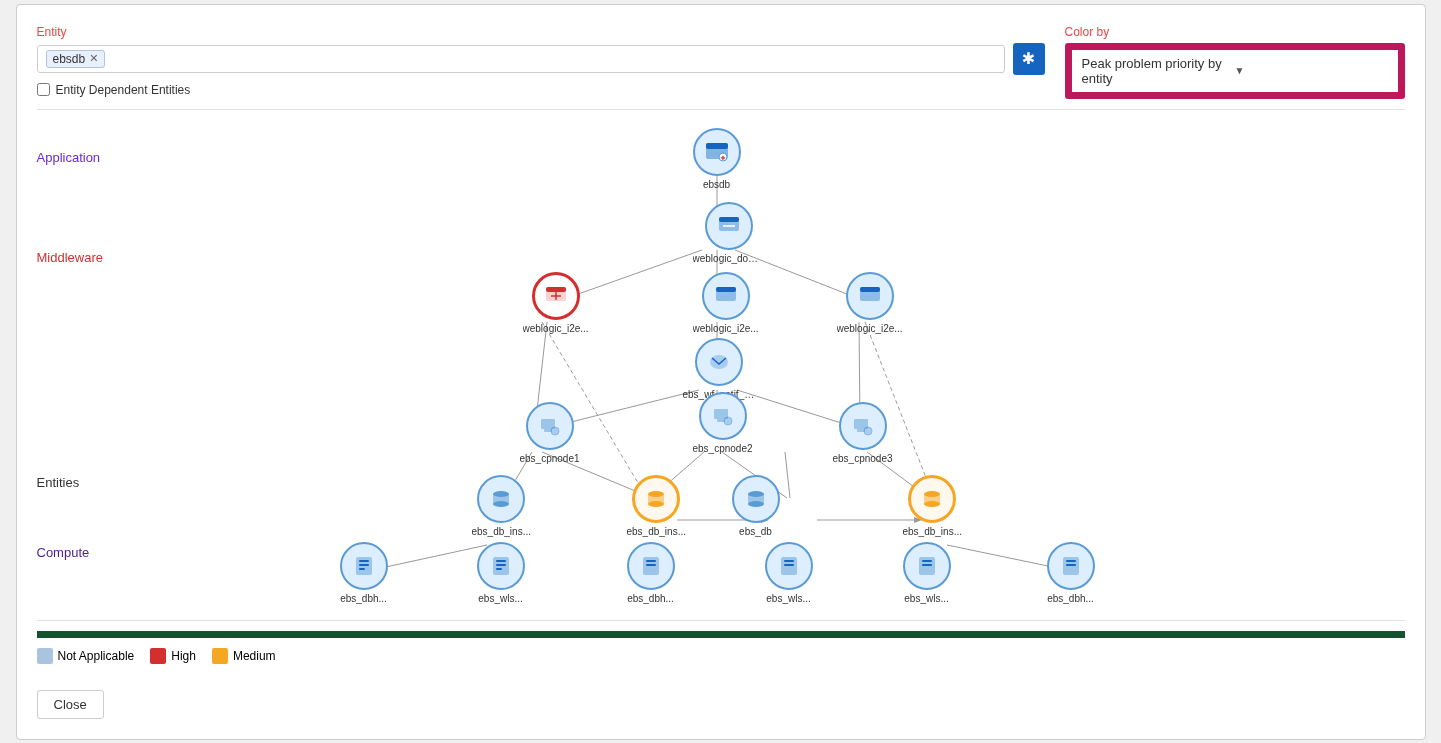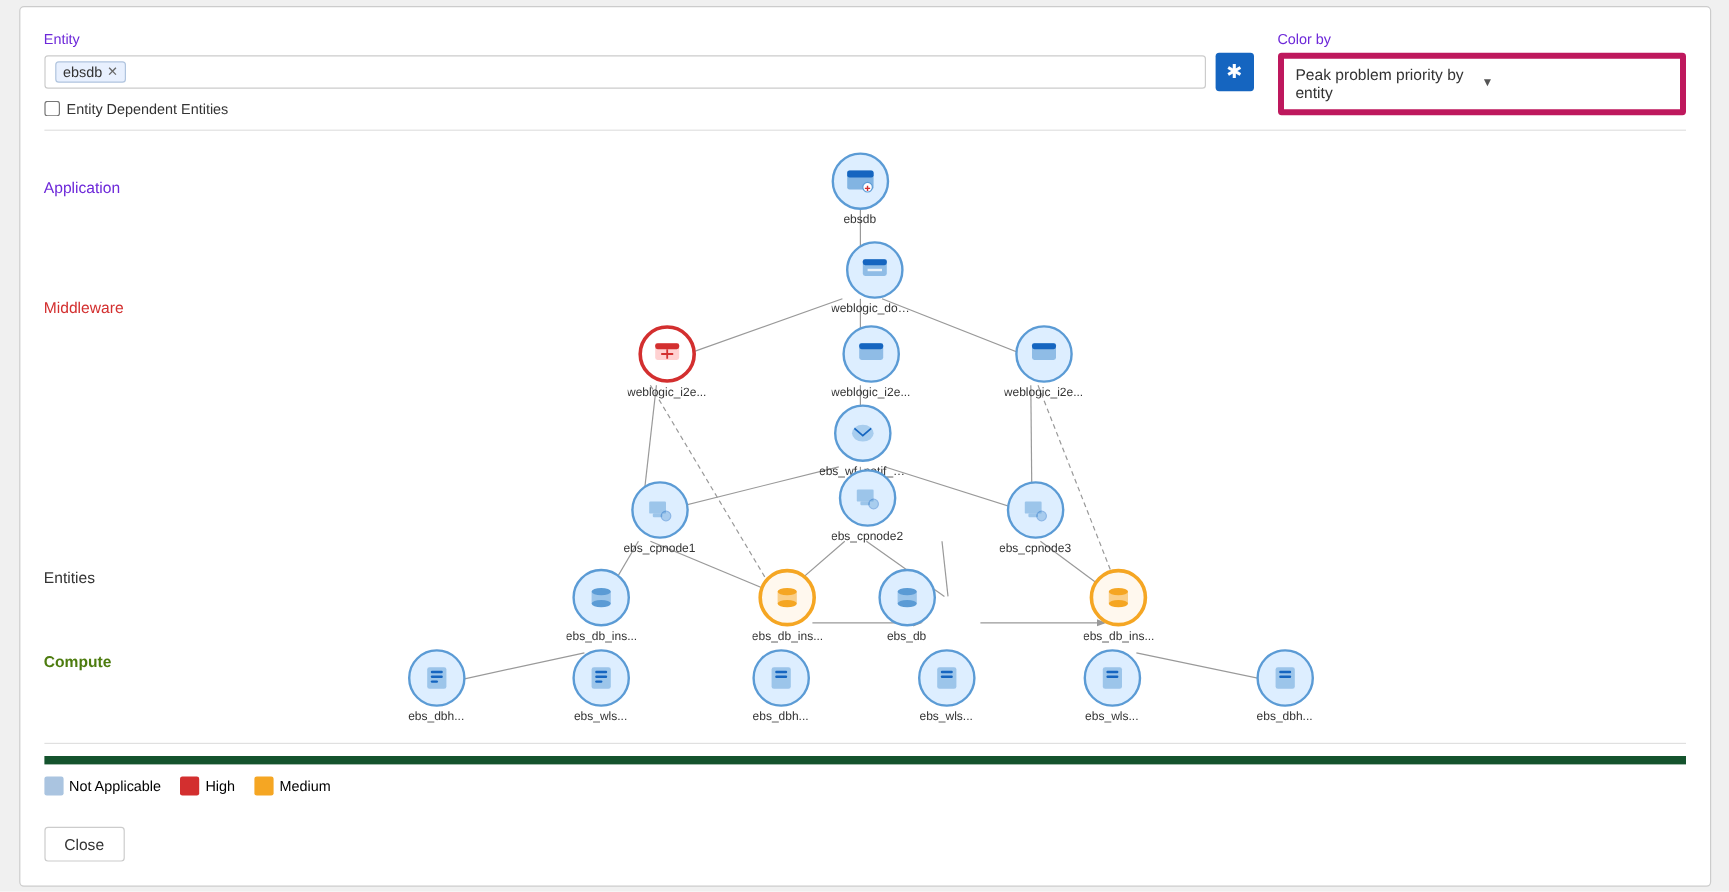--- a/index.html
+++ b/index.html
@@ -29,21 +29,21 @@
     }
     .entity-section {
       flex: 1;
     }
     .color-by-section {
       width: 340px;
       margin-left: 20px;
     }
     .section-label {
       font-size: 12px;
-      color: #6d28d9;
+      color: #ef4444;
       margin-bottom: 4px;
     }
     .entity-input-row {
       display: flex;
       align-items: center;
       border: 1px solid #ccc;
       border-radius: 3px;
       padding: 4px 8px;
       background: #fff;
     }
@@ -79,21 +79,21 @@
       font-size: 16px;
       cursor: pointer;
       display: flex;
       align-items: center;
       justify-content: center;
       margin-left: 8px;
     }
     .color-by-select {
       display: flex;
       align-items: center;
-      border: 5px solid #be185d;
+      border: 7px solid #be185d;
       border-radius: 3px;
       padding: 6px 10px;
       background: #fff;
       font-size: 13px;
       color: #333;
       cursor: pointer;
     }
     .color-by-select span {
       flex: 1;
     }
@@ -114,21 +114,21 @@
       border-top: 1px solid #e0e0e0;
       margin: 10px 0;
     }
     .tier-label {
       font-size: 13px;
       font-weight: 500;
     }
     .tier-label.application { color: #6d28d9; }
     .tier-label.middleware { color: #d32f2f; }
     .tier-label.database { color: #333; }
-    .tier-label.compute { color: #4d7c0f; font-weight: bold; }
+    .tier-label.compute { color: #4c1d95; }
     .node {
       position: absolute;
       display: flex;
       flex-direction: column;
       align-items: center;
       cursor: pointer;
     }
     .node-circle {
       width: 48px;
       height: 48px;

